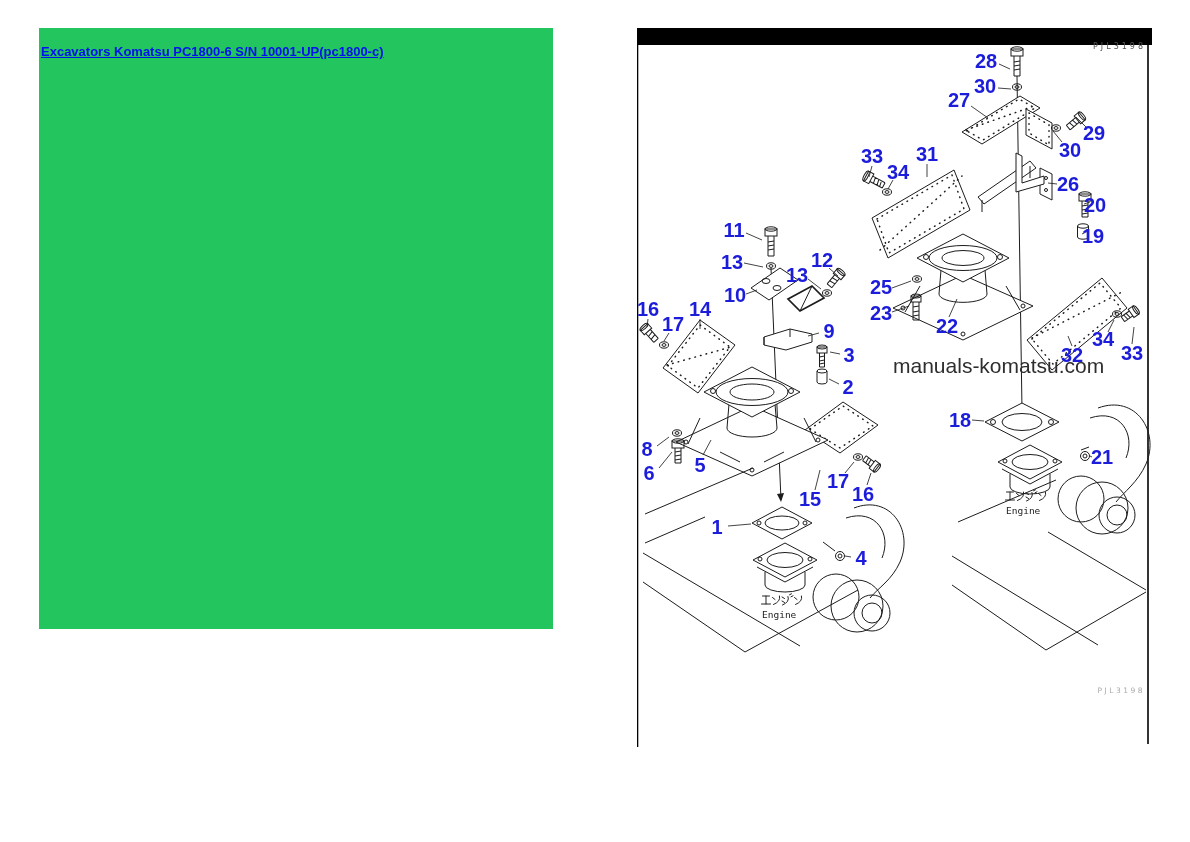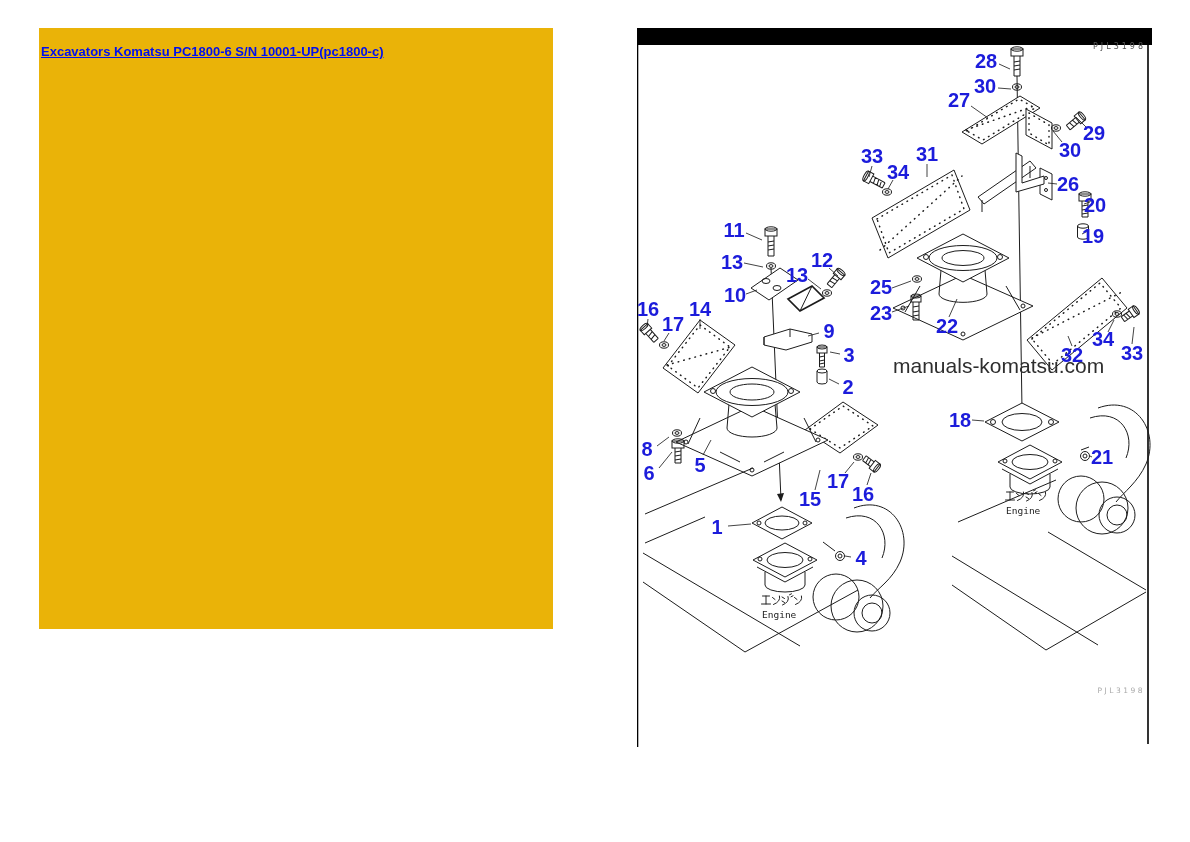--- a/index.html
+++ b/index.html
@@ -1,18 +1,18 @@
 <!DOCTYPE html>
 <html><head>
 <meta charset="utf-8">
 <style>
   html,body{margin:0;padding:0;background:#fff;}
   #stage{position:relative;width:1190px;height:842px;background:#fff;overflow:hidden;
          font-family:"Liberation Sans",sans-serif;}
-  #left-black-panel{position:absolute;left:39px;top:28px;width:514px;height:601px;background:#eab308;}
+  #left-black-panel{position:absolute;left:39px;top:28px;width:514px;height:601px;background:#22c55e;}
   #catalog-link{position:absolute;left:2px;top:16px;font:bold 13px "Liberation Sans",sans-serif;
          text-decoration:underline;white-space:nowrap;cursor:pointer;}
   #diagram-svg{position:absolute;left:637px;top:28px;}
   .art{stroke:#1c1c1c;stroke-width:1;fill:none;}
   .plate{fill:#fff;}
   .holes{stroke-dasharray:.6 5.2;stroke-linecap:round;stroke-width:1.5;}
   .callout-text{font:bold 20px "Liberation Sans",sans-serif;}
   .leader{stroke:#222;stroke-width:.85;}
   .code-top{font:8px "DejaVu Sans",sans-serif;fill:#555;letter-spacing:3px;}
   .code-bottom{font:7.5px "DejaVu Sans",sans-serif;fill:#a9a9a9;letter-spacing:2.5px;}

